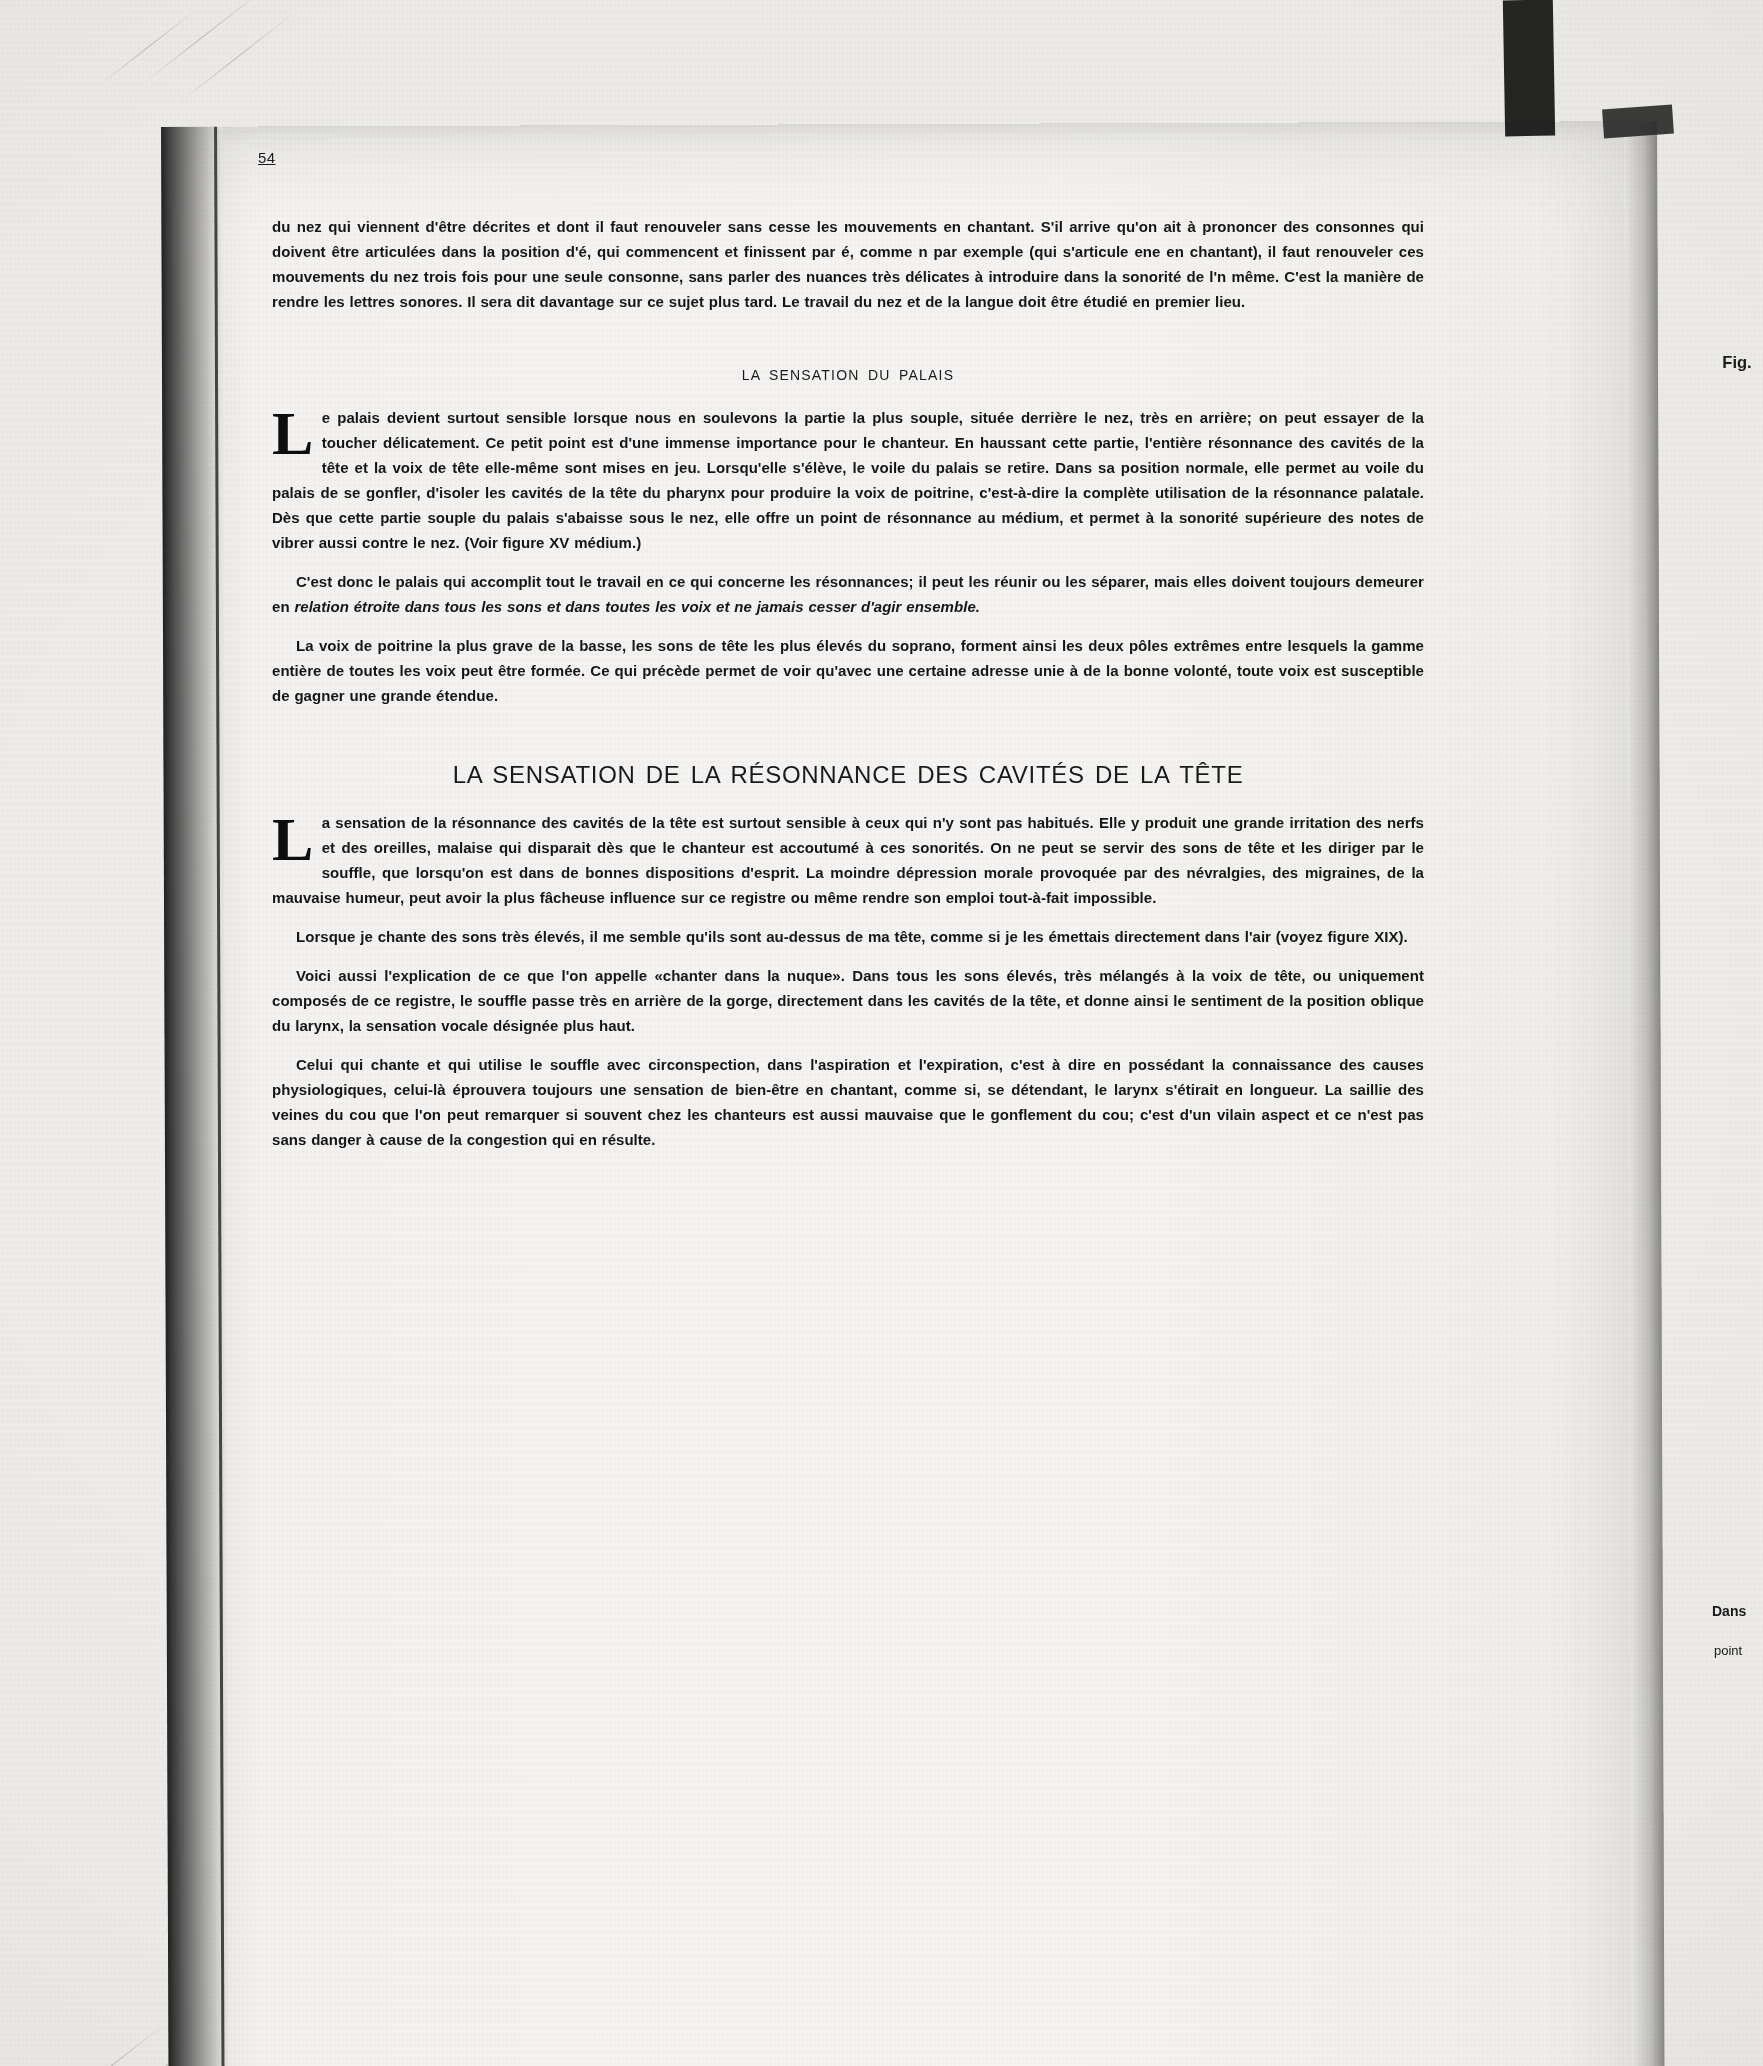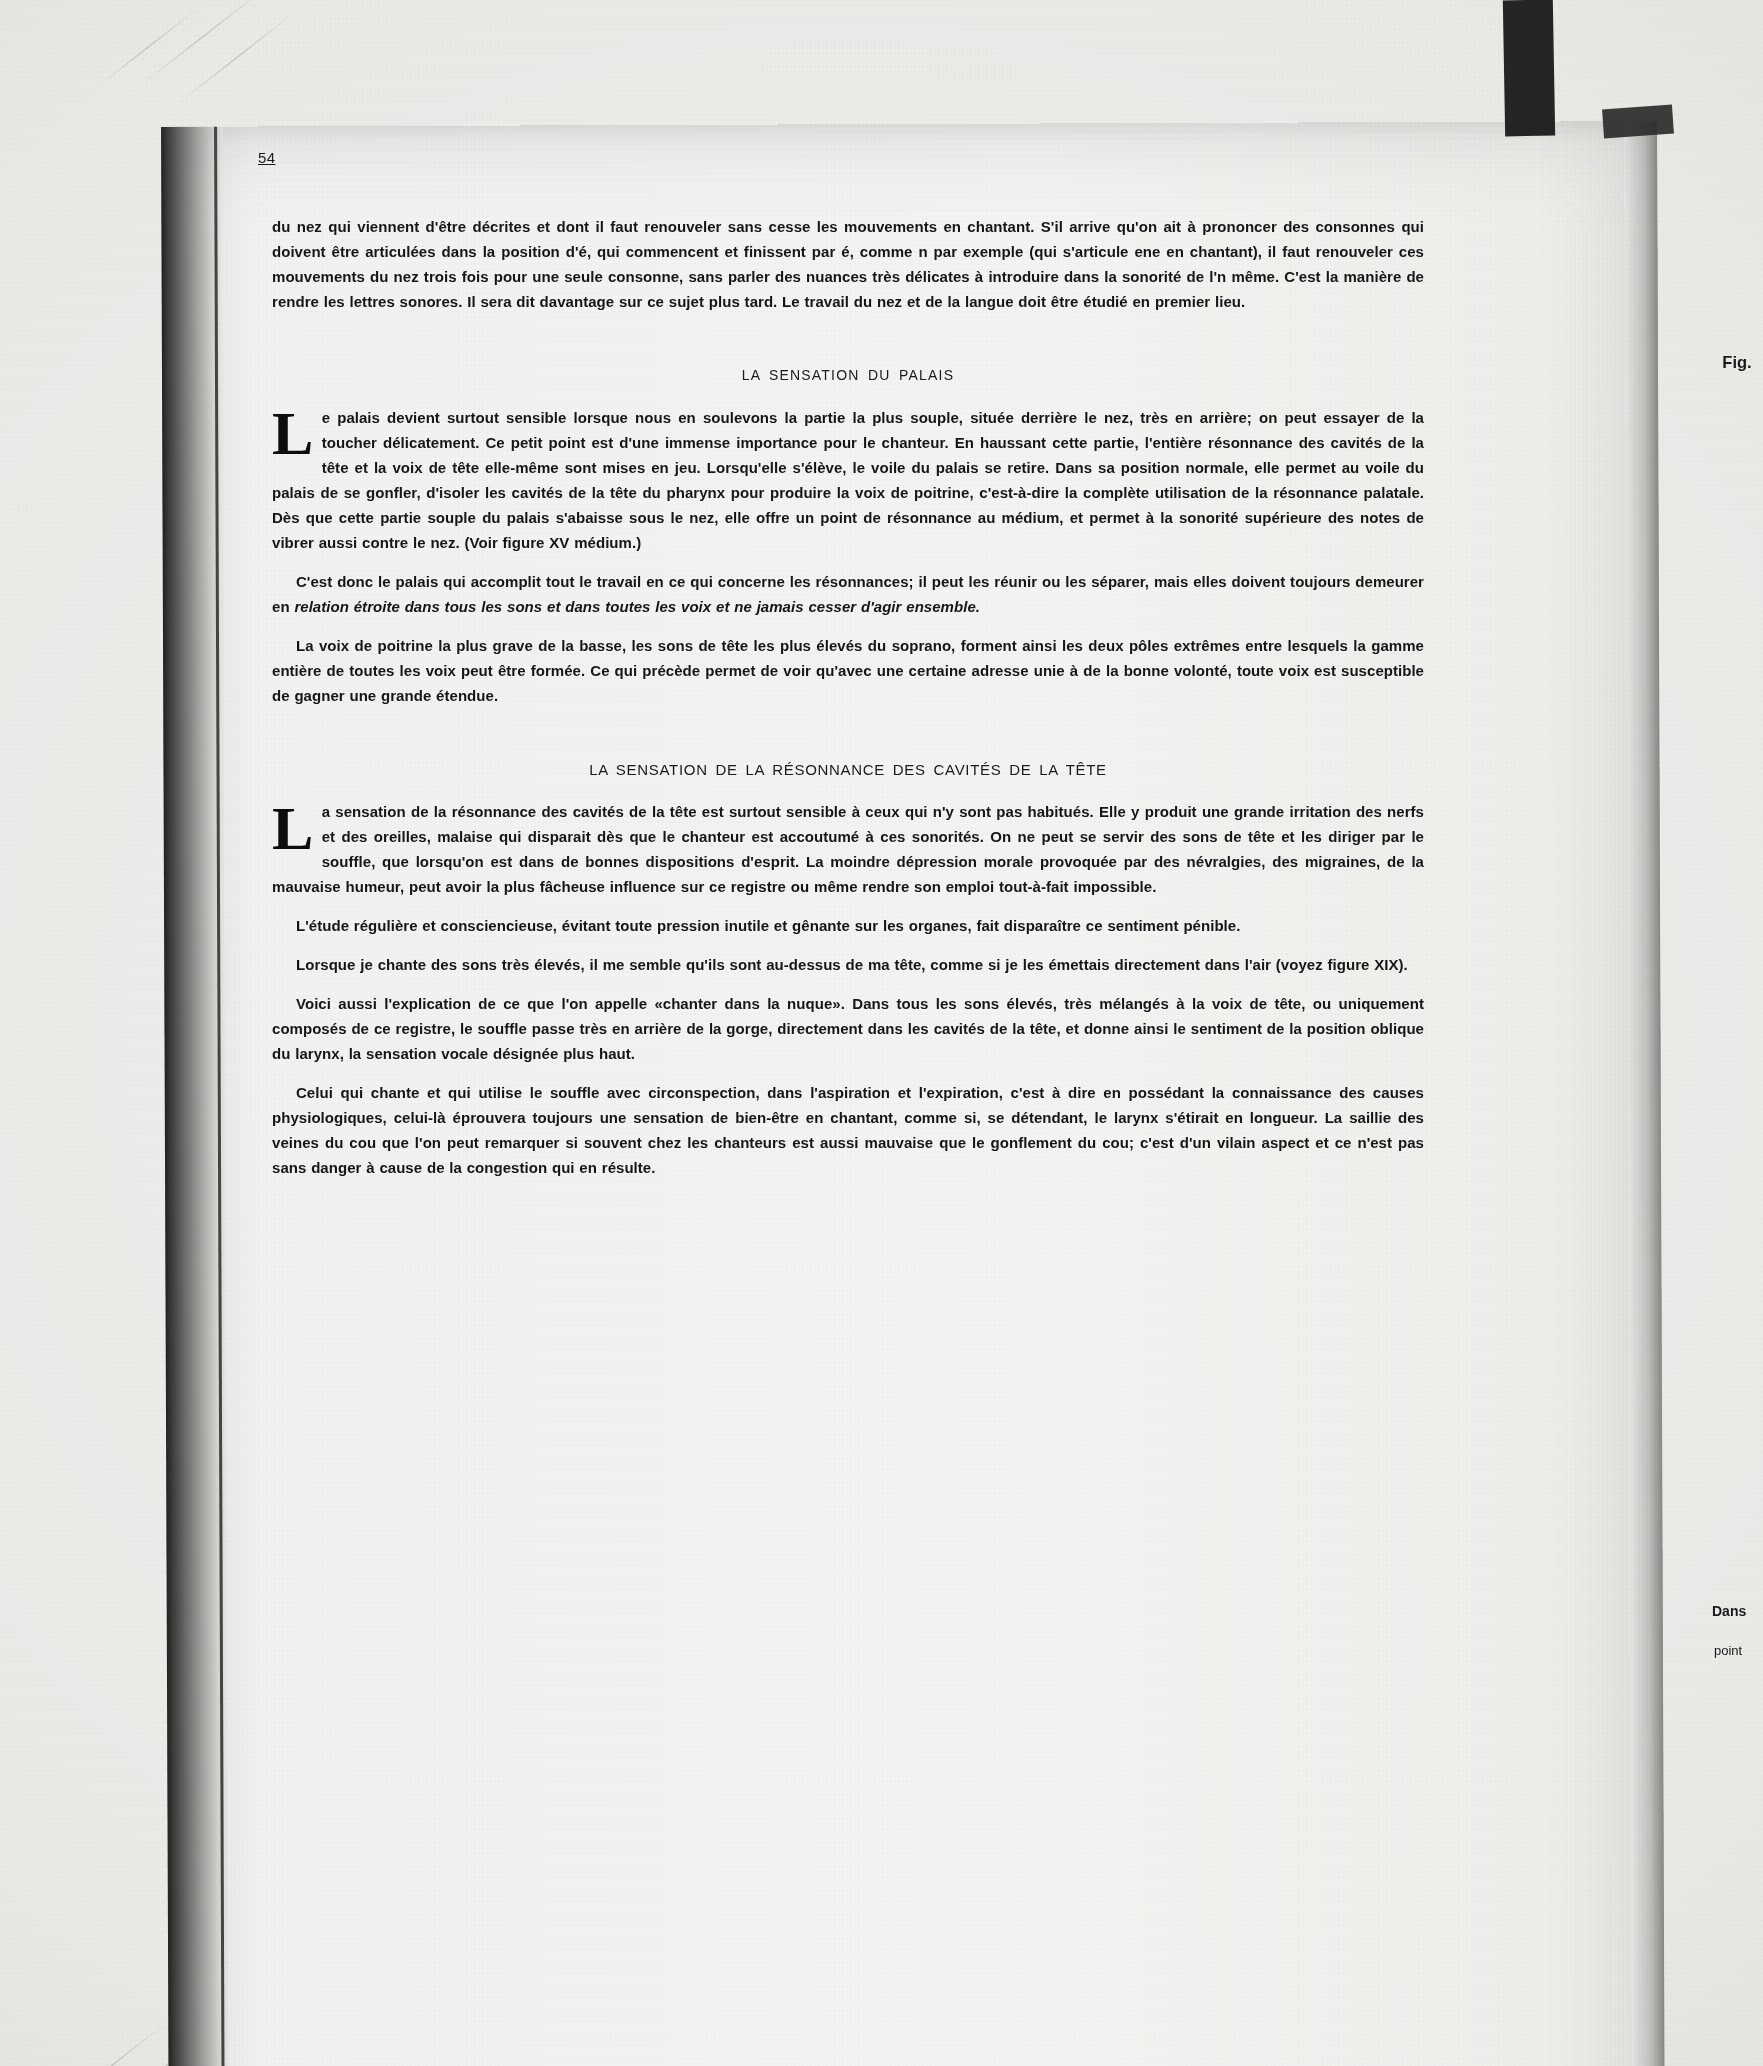--- a/index.html
+++ b/index.html
@@ -118,21 +118,21 @@
   h2.section {
     font-family: "Liberation Sans", sans-serif;
     font-weight: 500;
     font-size: 14px;
     letter-spacing: 1.2px;
     word-spacing: 3.3px;
     text-align: center;
     color: #1a1a1a;
     margin: 53px 0 21.5px 0;
   }
-  h2.section.narrow { letter-spacing: 0.7px; word-spacing: 2.9px; font-size: 15px; }
+  h2.section.narrow { letter-spacing: 0.7px; word-spacing: 2.9px; font-size: 24px; }
 
   
   .dropcap-para { position: relative; }
   .dropcap {
     float: left;
     font-family: "Liberation Serif", serif;
     font-weight: 700;
     font-size: 62px;
     line-height: 49px;
     margin: 3.3px 8.3px 0 0;
@@ -233,21 +233,20 @@
     <p class="body indent"><span>C'est donc le palais qui accomplit tout le travail en ce qui concerne les résonnances; il peut les réunir ou les séparer, mais elles doivent toujours demeurer en </span><em class="it">relation étroite dans tous les sons et dans toutes les voix et ne jamais cesser d'agir ensemble.</em></p>
 
     <p class="body indent">La voix de poitrine la plus grave de la basse, les sons de tête les plus élevés du soprano, forment ainsi les deux pôles extrêmes entre lesquels la gamme entière de toutes les voix peut être formée. Ce qui précède permet de voir qu'avec une certaine adresse unie à de la bonne volonté, toute voix est susceptible de gagner une grande étendue.</p>
 
     <h2 class="section narrow">LA SENSATION DE LA RÉSONNANCE DES CAVITÉS DE LA TÊTE</h2>
 
     <p class="body dropcap-para">
       <span class="dropcap">L</span><span>a sensation de la résonnance des cavités de la tête est surtout sensible à ceux qui n'y sont pas habitués. Elle y produit une grande irritation des nerfs et des oreilles, malaise qui disparait dès que le chanteur est accoutumé à ces sonorités. On ne peut se servir des sons de tête et les diriger par le souffle, que lorsqu'on est dans de bonnes dispositions d'esprit. La moindre dépression morale provoquée par des névralgies, des migraines, de la mauvaise humeur, peut avoir la plus fâcheuse influence sur ce registre ou même rendre son emploi tout-à-fait impossible.</span>
     </p>
 
-    <p class="body indent">L'étude régulière et consciencieuse, évitant toute pression inutile et gênante sur les organes, fait disparaître ce sentiment pénible.</p>
     <p class="body indent">Lorsque je chante des sons très élevés, il me semble qu'ils sont au-dessus de ma tête, comme si je les émettais directement dans l'air (voyez figure XIX).</p>
     <p class="body indent">Voici aussi l'explication de ce que l'on appelle «chanter dans la nuque». Dans tous les sons élevés, très mélangés à la voix de tête, ou uniquement composés de ce registre, le souffle passe très en arrière de la gorge, directement dans les cavités de la tête, et donne ainsi le sentiment de la position oblique du larynx, la sensation vocale désignée plus haut.</p>
     <p class="body indent">Celui qui chante et qui utilise le souffle avec circonspection, dans l'aspiration et l'expiration, c'est à dire en possédant la connaissance des causes physiologiques, celui-là éprouvera toujours une sensation de bien-être en chantant, comme si, se détendant, le larynx s'étirait en longueur. La saillie des veines du cou que l'on peut remarquer si souvent chez les chanteurs est aussi mauvaise que le gonflement du cou; c'est d'un vilain aspect et ce n'est pas sans danger à cause de la congestion qui en résulte.</p>
 
   </div>
 
   <div class="margin-note" id="note-fig">Fig.</div>
   <div class="margin-note" id="note-ligne">Dans</div>
   <div class="margin-note" id="note-point">point</div>
 

